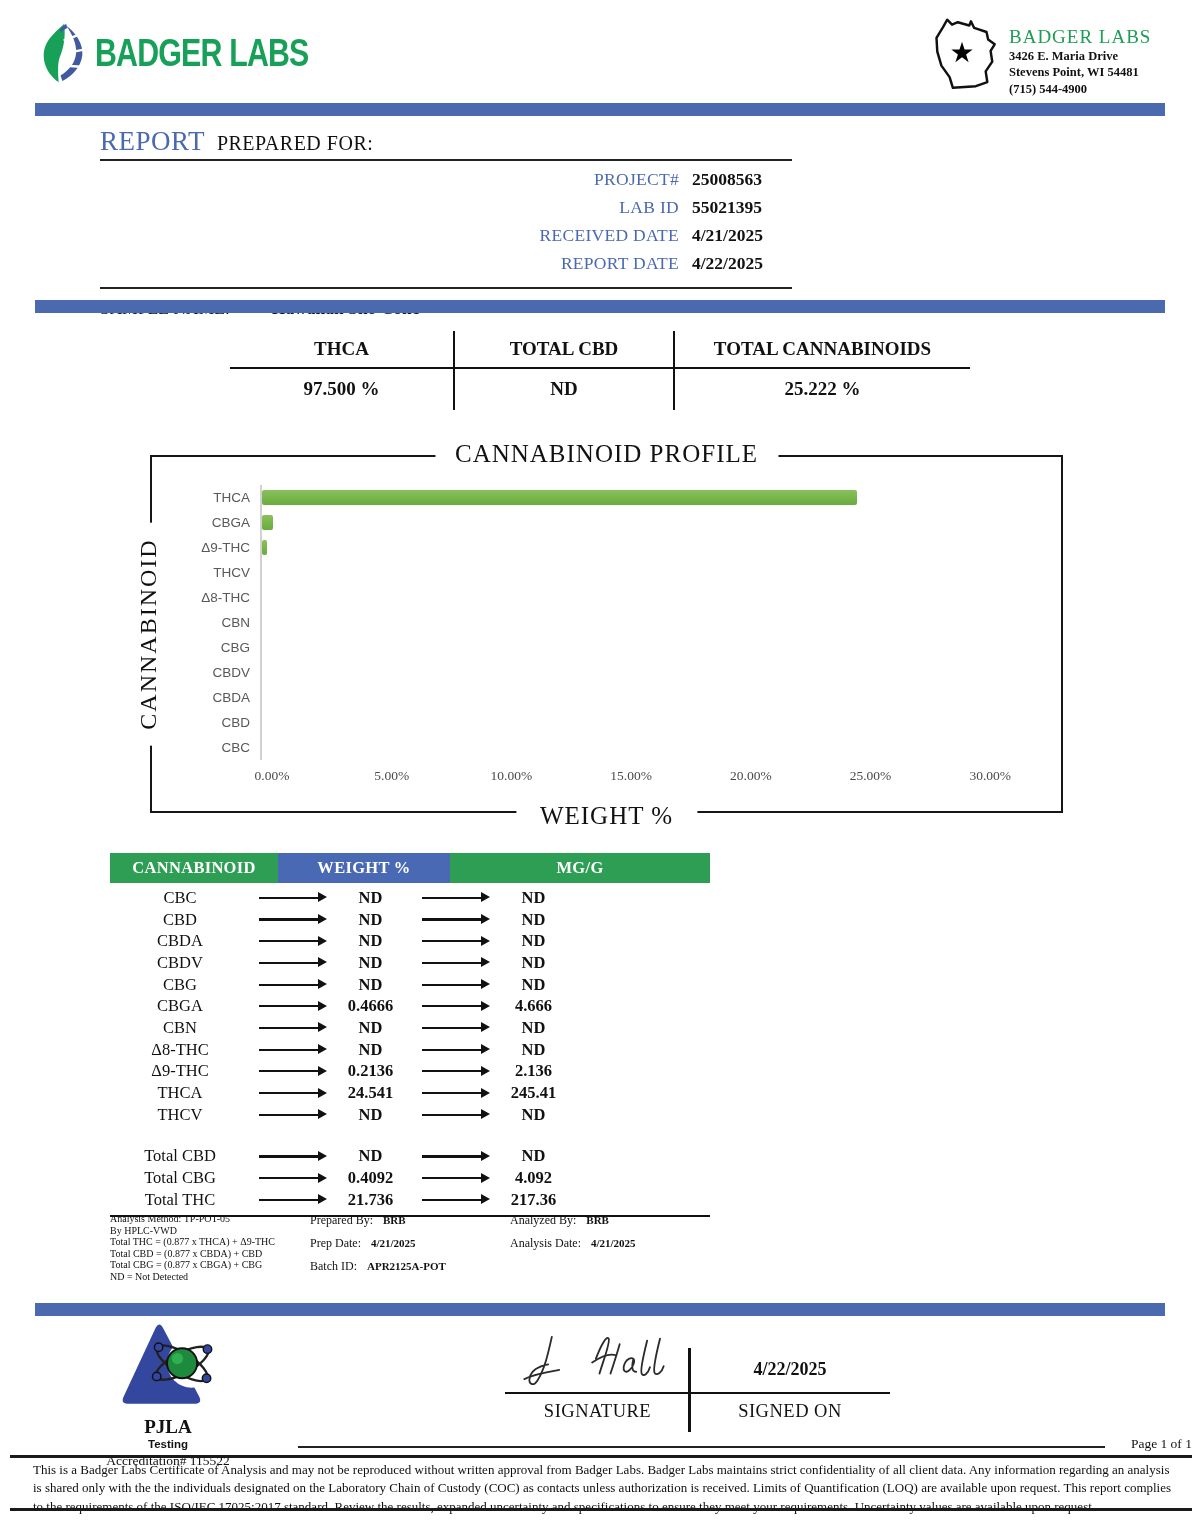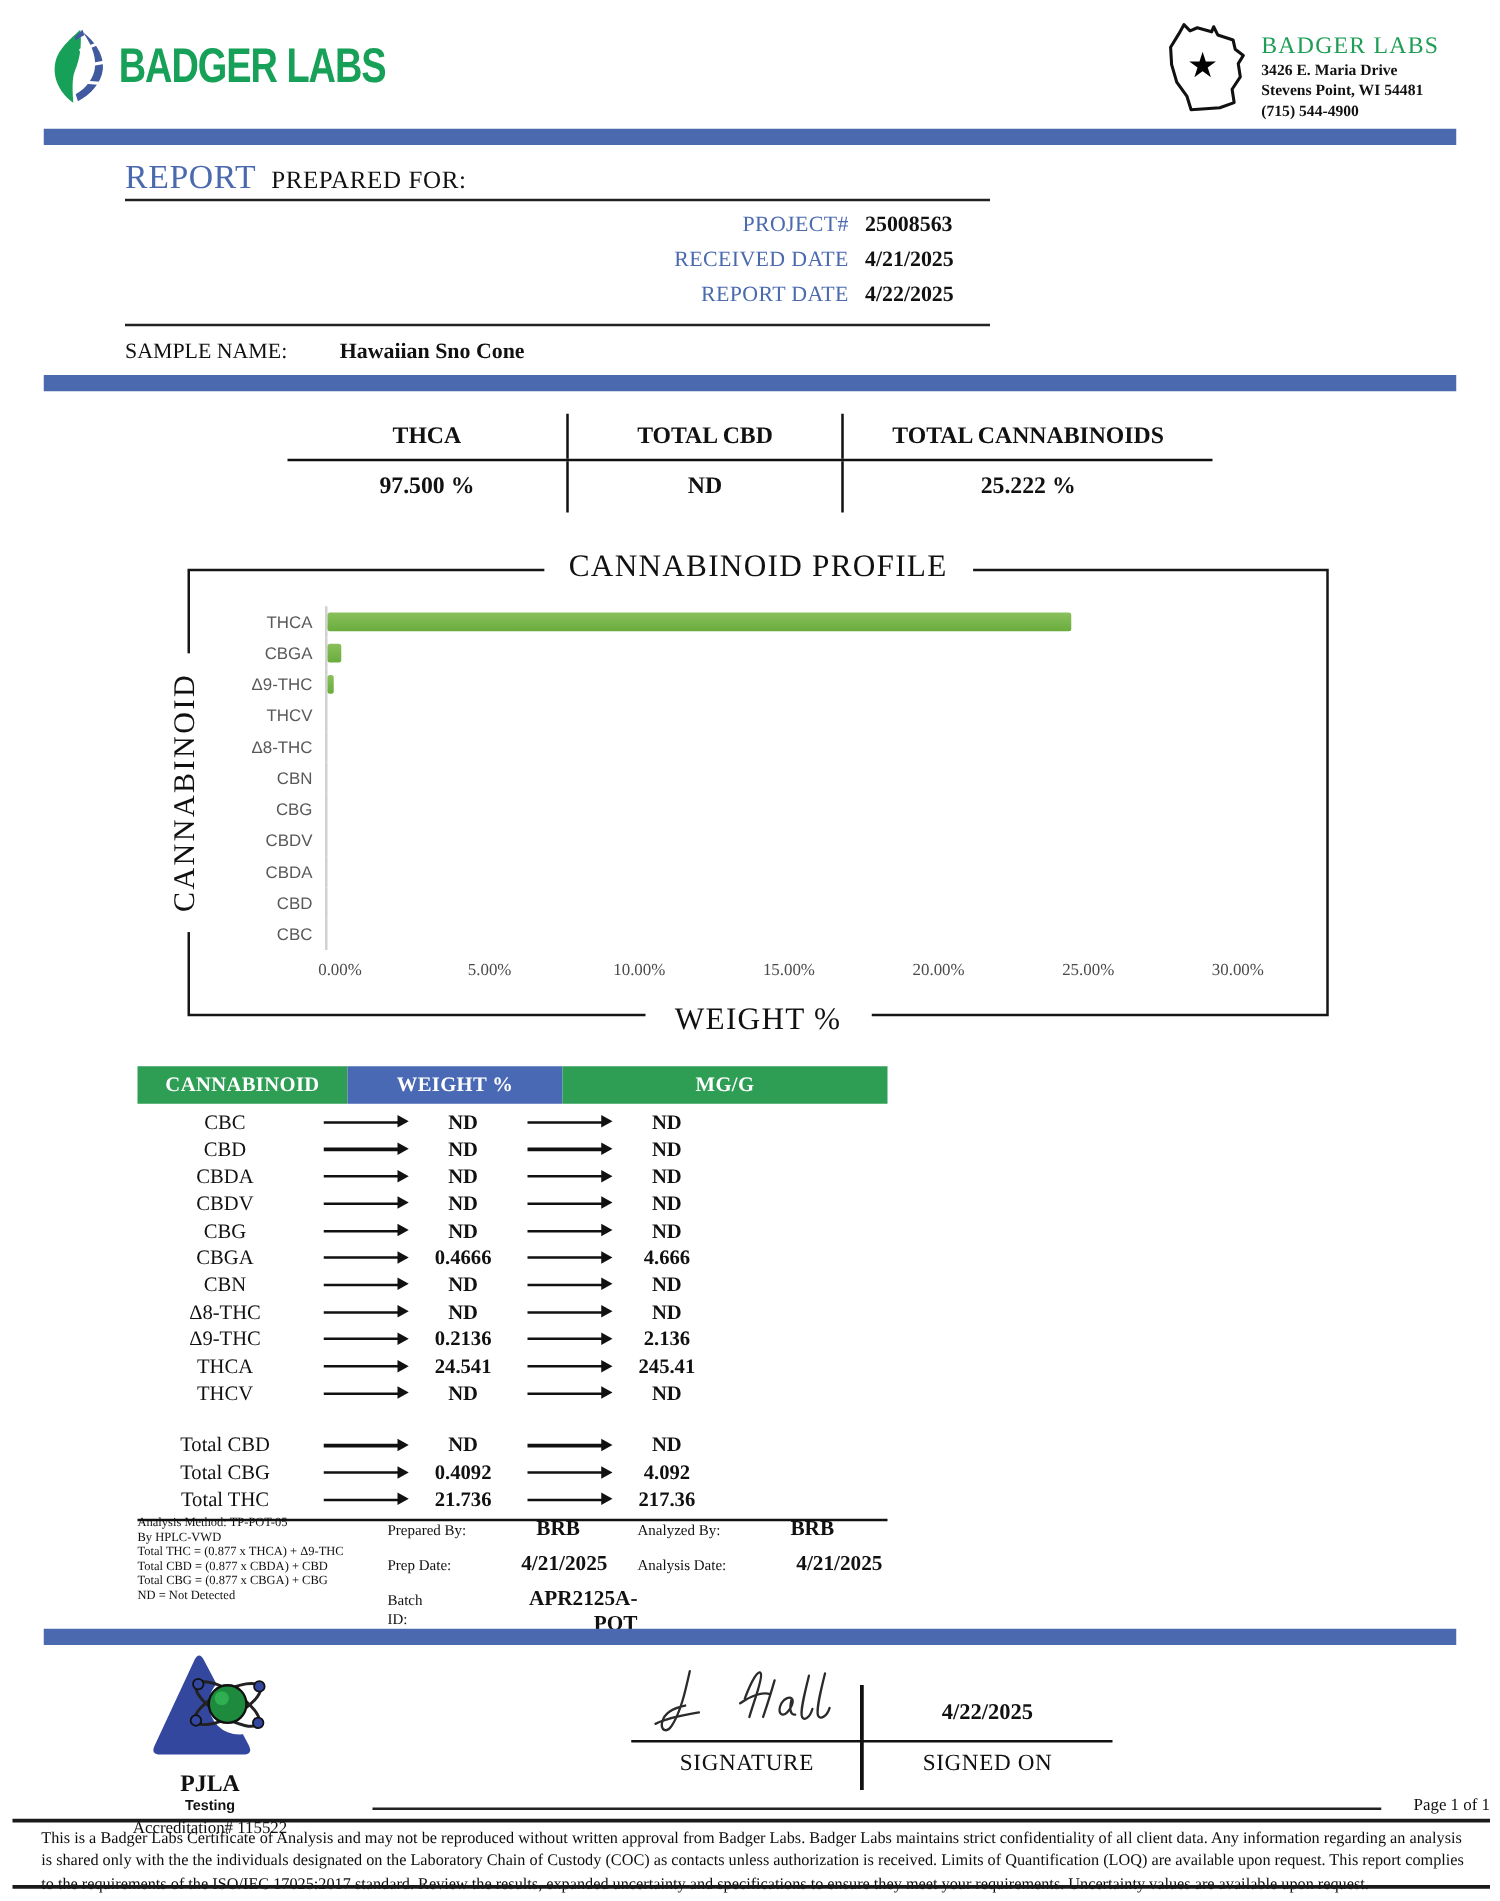--- a/index.html
+++ b/index.html
@@ -80,22 +80,22 @@
   .arrow::after{content:'';position:absolute;right:-8px;top:-4.4px;border-left:9px solid #111;
     border-top:5.4px solid transparent;border-bottom:5.4px solid transparent;}
   .c-val{width:85px;text-align:center;font-weight:bold;flex:none;}
   .dt-gap{height:20px;}
 
   
   .fnotes{position:absolute;left:110px;top:1210px;width:640px;display:flex;}
   .fn-col1{width:200px;font-size:10px;line-height:11.6px;padding-top:3px;}
   .fn-col2{width:200px;padding-top:3px;}
   .fn-col3{width:240px;padding-top:3px;}
-  .fn-row{display:flex;align-items:baseline;margin-bottom:8px;font-size:12px;gap:46px;}
-  .fn-value{font-weight:bold;margin-left:10px;font-size:17px;text-align:right;}
+  .fn-row{display:flex;align-items:baseline;margin-bottom:8px;font-size:12px;}
+  .fn-value{font-weight:bold;margin-left:10px;font-size:11px;text-align:right;}
 
   
   .pjla{position:absolute;left:88px;top:1320px;width:160px;text-align:center;}
   .pjla svg{width:104px;height:94px;}
   .pjla-name{font-weight:bold;font-size:19px;margin-top:-2px;}
   .pjla-sub{font-weight:bold;font-size:11.5px;font-family:"Liberation Sans",sans-serif;}
   .pjla-acc{font-size:13.5px;margin-top:3px;white-space:nowrap;}
   .approved{position:absolute;left:283px;top:1336px;width:196px;text-align:center;}
   .app-label{font-size:18px;letter-spacing:.5px;border-bottom:2.5px solid #111;padding-bottom:4px;}
   .app-name{color:var(--approver_green);font-size:21px;letter-spacing:2.5px;padding:5px 0 4px;border-bottom:2.5px solid #111;white-space:nowrap;}
@@ -154,20 +154,24 @@
     <div class="report-heading">
       <span class="rep">REPORT</span>
       <span class="for">PREPARED FOR:</span>
     </div>
     <div class="fields">
         <div class="field-row">
           <span class="field-label">PROJECT#</span>
           <span class="field-value">25008563</span>
         </div>
         <div class="field-row">
+          <span class="field-label">LAB ID</span>
+          <span class="field-value">55021395</span>
+        </div>
+        <div class="field-row">
           <span class="field-label">RECEIVED DATE</span>
           <span class="field-value">4/21/2025</span>
         </div>
         <div class="field-row">
           <span class="field-label">REPORT DATE</span>
           <span class="field-value">4/22/2025</span>
         </div>
       </div>
     <div class="sample-row">
       <span>SAMPLE NAME:</span>

